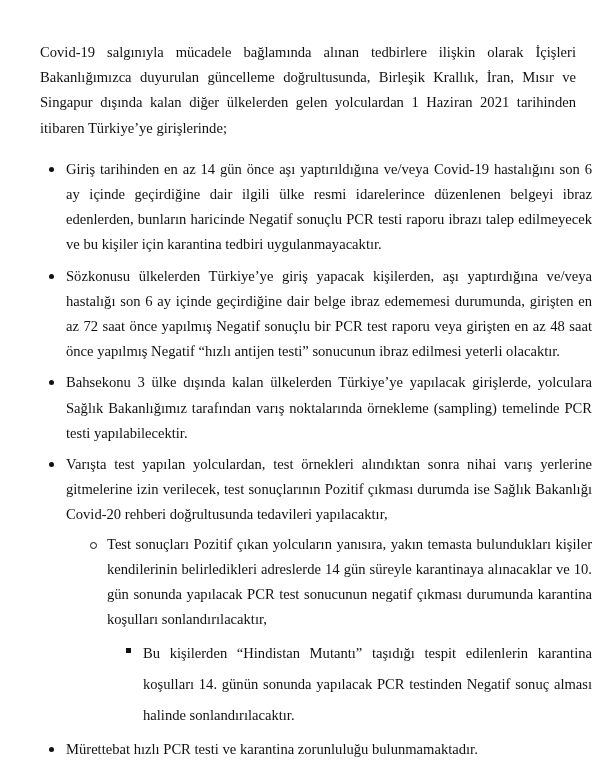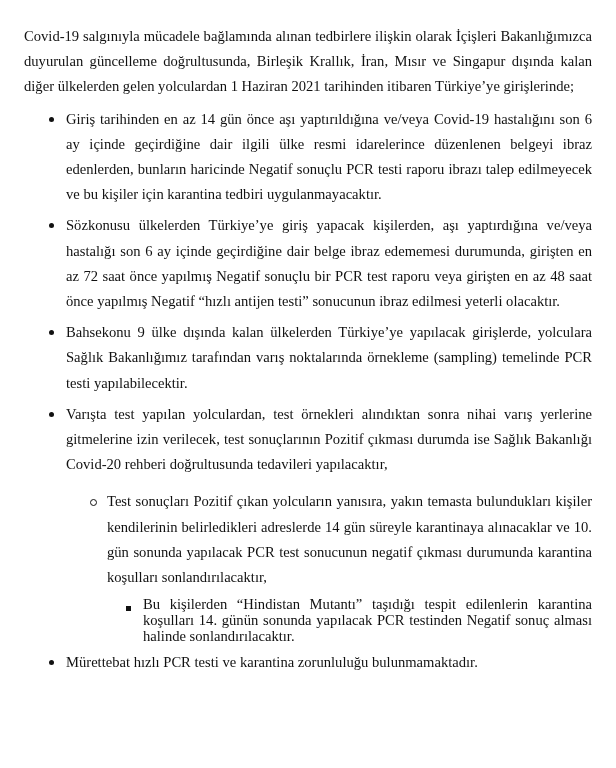--- a/index.html
+++ b/index.html
@@ -15,21 +15,21 @@
     font-size: 14.6px;
     color: #111111;
   }
   .page {
     position: relative;
     padding: 24px 24px 0 24px;
     box-sizing: border-box;
     width: 616px;
   }
   .intro {
-    margin: 0;
+    margin: 16px;
     line-height: 25.2px;
     text-align: justify;
   }
   ul { list-style: none; margin: 0; padding: 0; }
   .lvl1 { margin-top: 7px; }
   .lvl1 > li {
     position: relative;
     padding-left: 42px;
     line-height: 25.2px;
     text-align: justify;
@@ -41,21 +41,21 @@
     top: 0;
   }
   .bullet-dot {
     left: 25px;
     top: 10px;
     width: 5px;
     height: 5px;
     border-radius: 50%;
     background: #111;
   }
-  .lvl2 { margin-top: 12px; }
+  .lvl2 { margin-top: 4px; }
   .lvl2 > li {
     position: relative;
     padding-left: 41px;
     margin-left: 0;
     line-height: 25.2px;
     text-align: justify;
     margin-bottom: 6px;
   }
   .bullet-circle {
     left: 24px;
@@ -63,21 +63,21 @@
     width: 5px;
     height: 5px;
     border: 1.2px solid #111;
     border-radius: 50%;
     box-sizing: content-box;
   }
   .lvl3 { margin-top: 6px; }
   .lvl3 > li {
     position: relative;
     padding-left: 36px;
-    line-height: 16px;
+    line-height: 31px;
     text-align: justify;
   }
   .bullet-square {
     left: 19px;
     top: 10px;
     width: 5px;
     height: 5px;
     background: #111;
   }
   .lvl1 > li.short { margin-bottom: 4px; }
@@ -92,21 +92,21 @@
     <li>
       <span class="bullet bullet-dot"></span>
       <span class="txt">Giriş tarihinden en az 14 gün önce aşı yaptırıldığına ve/veya Covid-19 hastalığını son 6 ay içinde geçirdiğine dair ilgili ülke resmi idarelerince düzenlenen belgeyi ibraz edenlerden, bunların haricinde Negatif sonuçlu PCR testi raporu ibrazı talep edilmeyecek ve bu kişiler için karantina tedbiri uygulanmayacaktır.</span>
     </li>
     <li>
       <span class="bullet bullet-dot"></span>
       <span class="txt">Sözkonusu ülkelerden Türkiye’ye giriş yapacak kişilerden, aşı yaptırdığına ve/veya hastalığı son 6 ay içinde geçirdiğine dair belge ibraz edememesi durumunda, girişten en az 72 saat önce yapılmış Negatif sonuçlu bir PCR test raporu veya girişten en az 48 saat önce yapılmış Negatif “hızlı antijen testi” sonucunun ibraz edilmesi yeterli olacaktır.</span>
     </li>
     <li>
       <span class="bullet bullet-dot"></span>
-      <span class="txt">Bahsekonu 9 ülke dışında kalan ülkelerden Türkiye’ye yapılacak girişlerde, yolculara Sağlık Bakanlığımız tarafından varış noktalarında örnekleme (sampling) temelinde PCR testi yapılabilecektir.</span>
+      <span class="txt">Bahsekonu 3 ülke dışında kalan ülkelerden Türkiye’ye yapılacak girişlerde, yolculara Sağlık Bakanlığımız tarafından varış noktalarında örnekleme (sampling) temelinde PCR testi yapılabilecektir.</span>
     </li>
     <li>
       <span class="bullet bullet-dot"></span>
       <span class="txt">Varışta test yapılan yolculardan, test örnekleri alındıktan sonra nihai varış yerlerine gitmelerine izin verilecek, test sonuçlarının Pozitif çıkması durumda ise Sağlık Bakanlığı Covid-20 rehberi doğrultusunda tedavileri yapılacaktır,</span>
       <ul class="lvl2">
         <li>
           <span class="bullet bullet-circle"></span>
           <span class="txt">Test sonuçları Pozitif çıkan yolcuların yanısıra, yakın temasta bulundukları kişiler kendilerinin belirledikleri adreslerde 14 gün süreyle karantinaya alınacaklar ve 10. gün sonunda yapılacak PCR test sonucunun negatif çıkması durumunda karantina koşulları sonlandırılacaktır,</span>
           <ul class="lvl3">
             <li>

